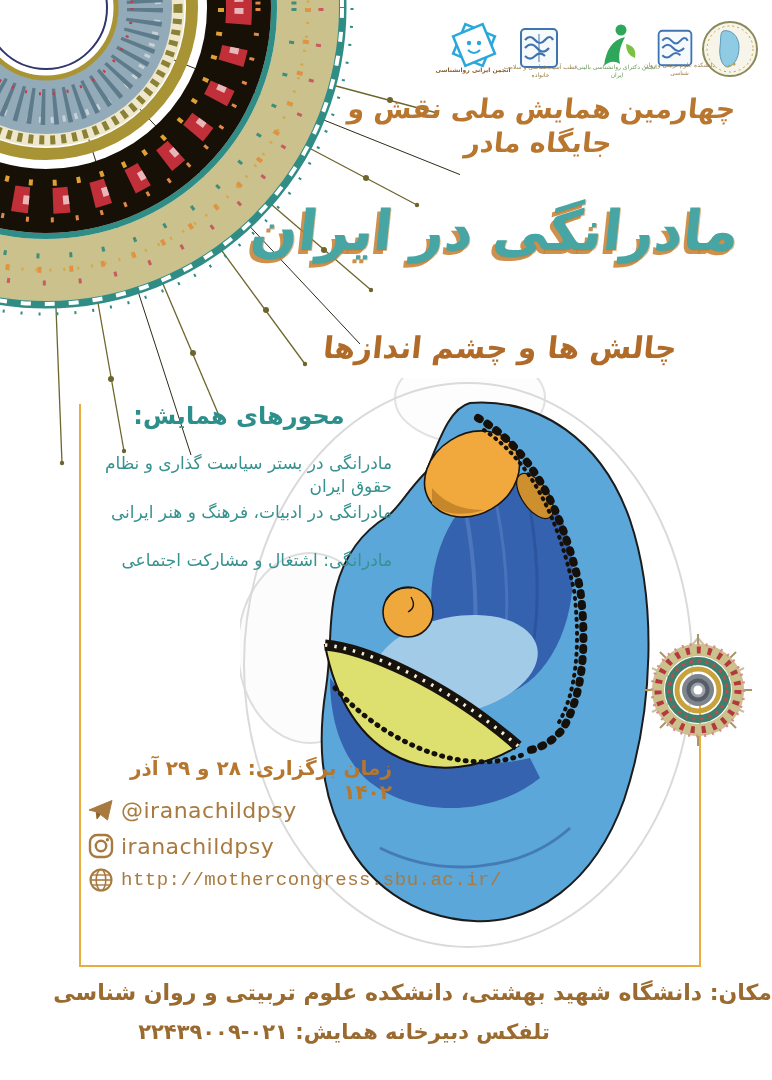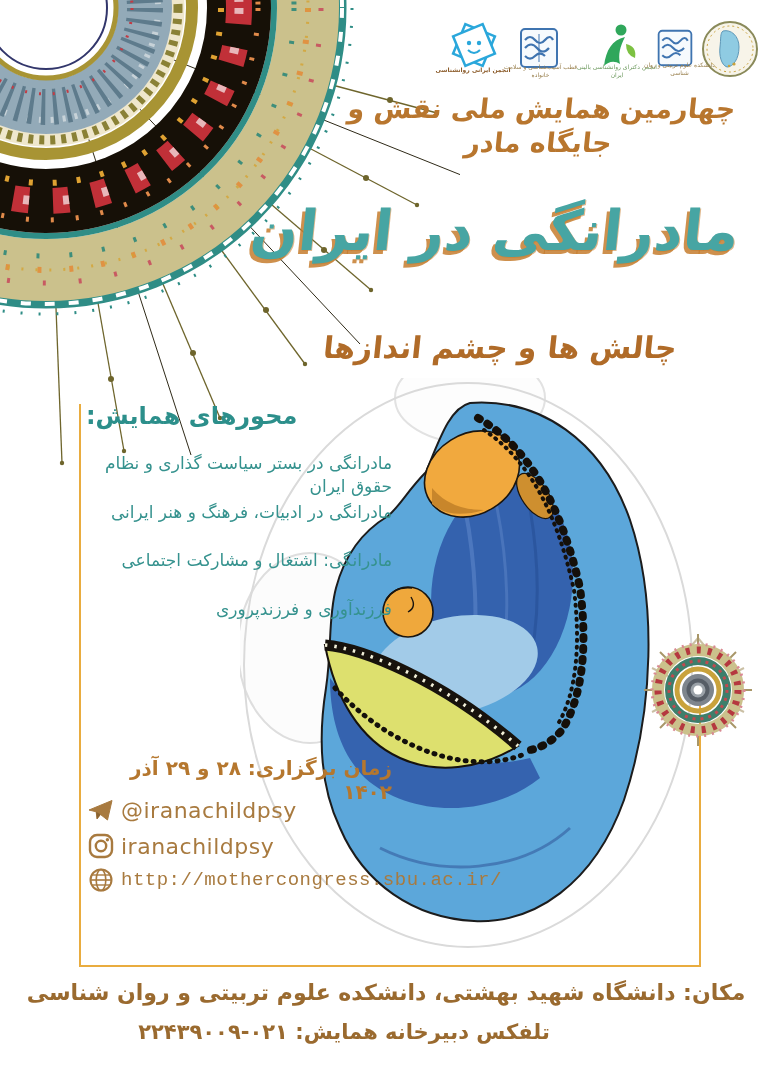--- a/index.html
+++ b/index.html
@@ -9,33 +9,33 @@
   .rtl{direction:rtl;unicode-bidi:plaintext;}
   
   .kicker{left:320px;top:92px;width:440px;text-align:center;font-size:27px;font-weight:bold;
           color:#b8762e;transform:skewX(-6deg);line-height:1.25;}
   .title{left:220px;top:198px;width:550px;text-align:center;font-size:56px;font-weight:bold;
          color:#47a5a3;transform:skewX(-6deg);
          text-shadow:-3px 4px 0 rgba(197,124,46,.85),1px 1px 0 rgba(197,124,46,.55);}
   .subtitle{left:280px;top:330px;width:440px;text-align:center;font-size:30px;font-weight:bold;
             color:#b06b28;transform:skewX(-6deg);}
   
-  .topics-heading{left:86px;top:402px;width:306px;text-align:left;font-size:24px;font-weight:bold;color:#2c8f8b;}
+  .topics-heading{left:86px;top:402px;width:306px;text-align:center;font-size:24px;font-weight:bold;color:#2c8f8b;}
   .topic{left:86px;width:306px;text-align:right;font-size:17px;color:#35928e;font-weight:normal;line-height:1.35;}
   .t0{top:452px}.t1{top:501px}.t2{top:549px}.t3{top:598px}.t4{top:645px}
   
   .date-line{left:80px;width:312px;text-align:right;font-size:20px;font-weight:bold;color:#b5772e;}
   .d0{top:710px}.d1{top:756px}
   
   .social{left:88px;display:flex;align-items:center;gap:7px;color:#a87a3f;text-align:center;}
   .s0{top:797px}.s1{top:833px}.s2{top:867px}
   .social .txt{font-size:22px;letter-spacing:.5px;}
   .s2 .txt{font-size:19px;font-family:Liberation Mono, monospace;}
   
-  .footer1{left:0;top:980px;width:772px;text-align:center;font-size:22px;font-weight:bold;color:#9a6a2f;}
+  .footer1{left:0;top:980px;width:772px;font-size:22px;font-weight:bold;color:#9a6a2f;}
   .footer2{left:0;top:1020px;width:688px;text-align:center;font-size:21px;font-weight:bold;color:#9a6a2f;}
   
   .frame{background:#e9ac3f;}
   .frame-left{left:79px;top:404px;width:2px;height:561px;}
   .frame-bottom{left:79px;top:965px;width:622px;height:2px;}
   .frame-right{left:699px;top:690px;width:2px;height:277px;}
   
   .logocap{font-size:6px;line-height:1.25;text-align:center;color:#9a814f;}
   .capb{font-weight:bold;color:#8a5a28;}
   .capg{color:#6e9a5f;}
@@ -186,21 +186,20 @@
     <path d="M238,40 C290,70 322,130 340,210 C348,270 342,320 322,352 C312,364 300,370 290,372" fill="none" stroke="#15100a" stroke-width="8" stroke-dasharray="2 9" stroke-linecap="round"></path>
     <path d="M244,52 C292,84 318,140 334,212 C341,268 336,316 318,346" fill="none" stroke="#15100a" stroke-width="4" stroke-dasharray="1 6" stroke-linecap="round"></path>
 
     <path d="M140,470 C200,500 280,495 330,450" stroke="#2b4e92" stroke-width="3" fill="none" opacity=".5"></path>
   </svg>
 
   <div class="abs rtl topics-heading">محورهای همایش:</div>
   <div class="abs rtl topic t0">مادرانگی در بستر سیاست گذاری و نظام حقوق ایران</div>
   <div class="abs rtl topic t2">مادرانگی: اشتغال و مشارکت اجتماعی</div>
   <div class="abs rtl topic t1">مادرانگی در ادبیات، فرهنگ و هنر ایرانی</div>
-  <div class="abs rtl topic t3">فرزندآوری و فرزندپروری</div>
 
   <div class="abs rtl date-line d1">زمان برگزاری: ۲۸ و ۲۹ آذر ۱۴۰۲</div>
 
   <div class="abs social s0">
     <svg width="26" height="26" viewBox="0 0 26 26">
       <path d="M1,13 L24,3.5 L19.5,23 L12.5,17.5 L9,22 L8.2,14.8 Z M8.2,14.8 L19,7" fill="#a87a3f" stroke="#a87a3f" stroke-width="1" stroke-linejoin="round"></path>
       <path d="M8.2,14.8 L9,22 L12.5,17.5" fill="#8a6433"></path>
     </svg>
     <span class="txt">@iranachildpsy</span>
   </div>

